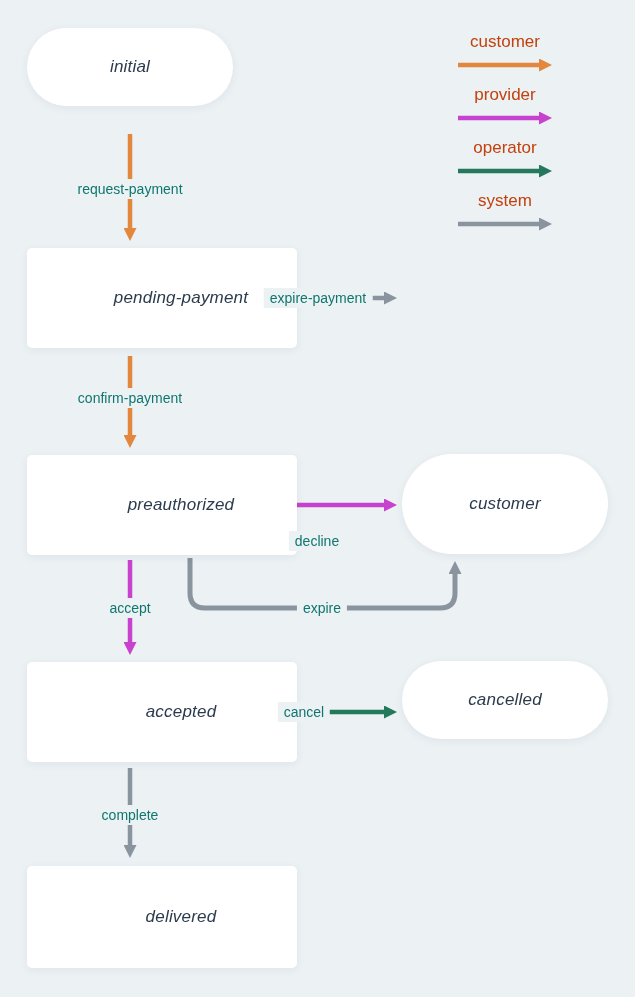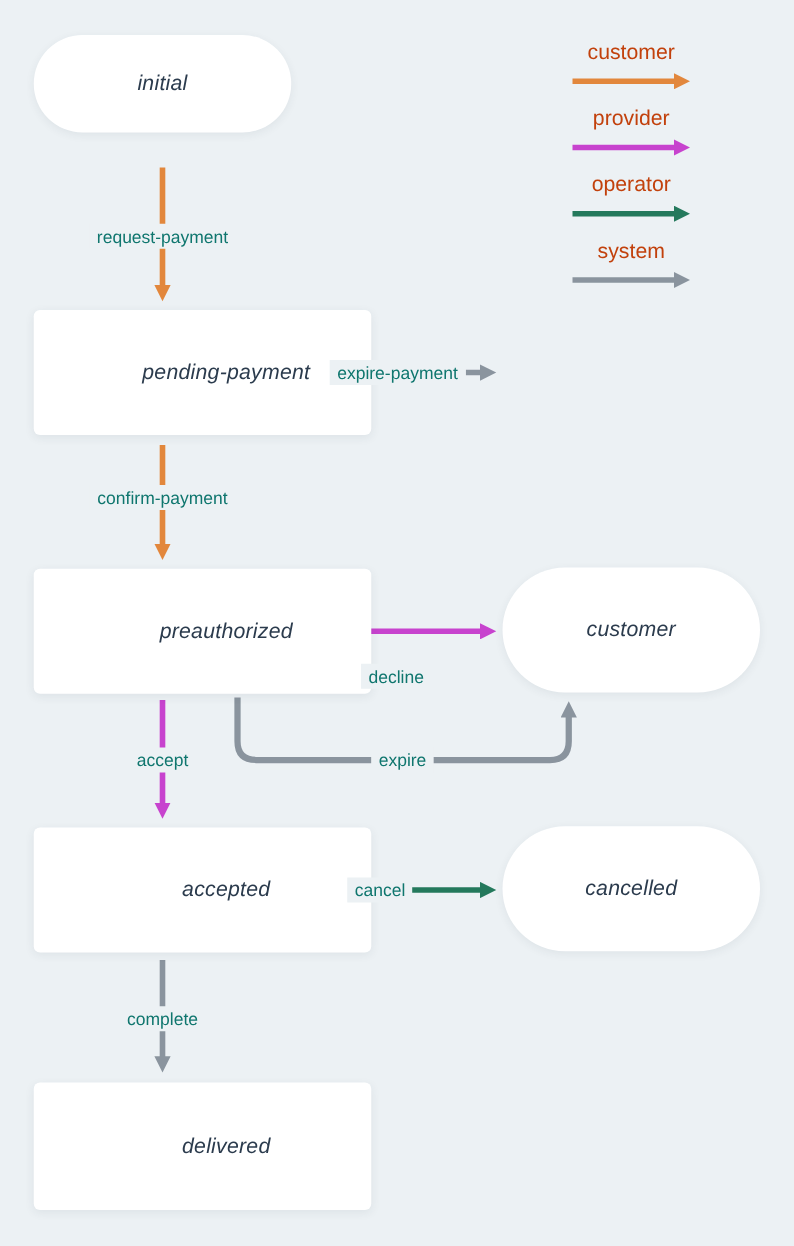--- a/index.html
+++ b/index.html
@@ -117,21 +117,21 @@
   </div>
 
   <div class="state pill" style="left:402px;top:454px;height:100px;">
     <span>customer</span>
   </div>
 
   <div class="state rect" style="left:27px;top:662px;">
     <span>accepted</span>
   </div>
 
-  <div class="state pill" style="left:402px;top:661px;height:100px;">
+  <div class="state pill" style="left:402px;top:661px;height:78px;">
     <span>cancelled</span>
   </div>
 
   <div class="state rect" style="left:27px;top:866px;height:102px;">
     <span>delivered</span>
   </div>
 
   <div class="t-label" style="left:130px;top:189px;">request-payment</div>
   <div class="t-label" style="left:318px;top:298px;">expire-payment</div>
   <div class="t-label" style="left:130px;top:398px;">confirm-payment</div>

